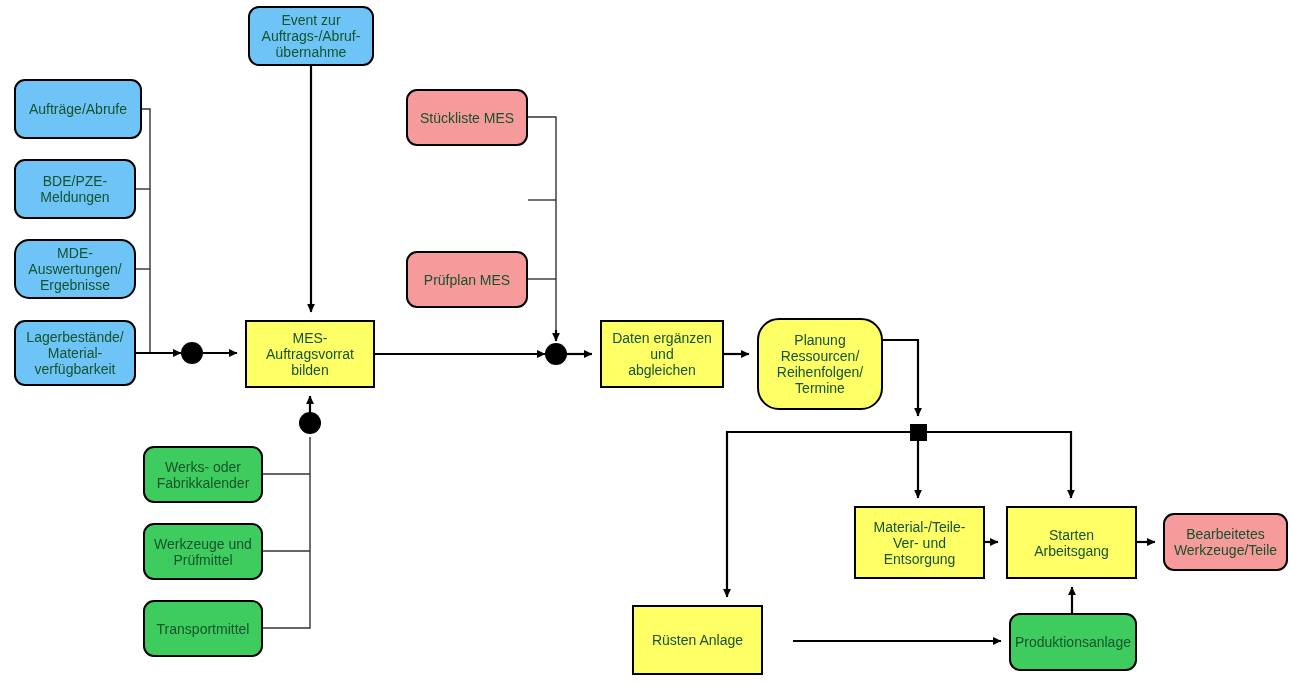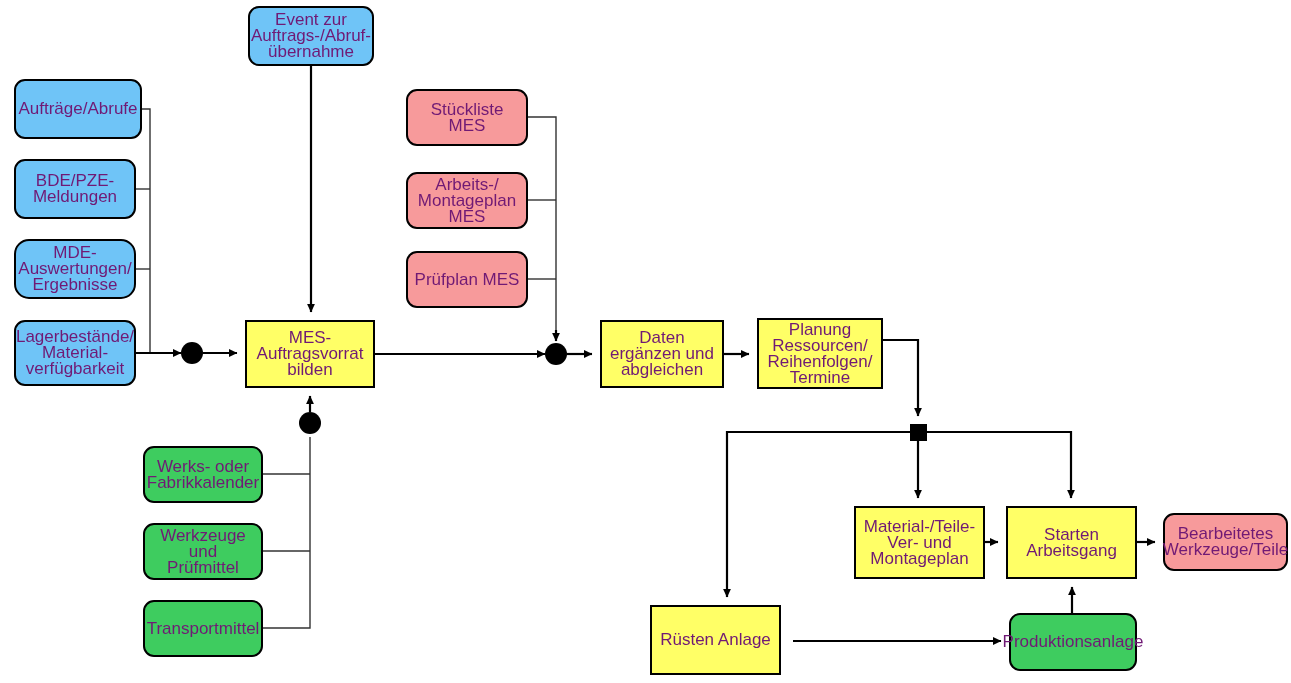--- a/index.html
+++ b/index.html
@@ -22,23 +22,23 @@
     pointer-events: none;
   }
   .node {
     position: absolute;
     box-sizing: border-box;
     border: 2px solid #000000;
     display: flex;
     align-items: center;
     justify-content: center;
     text-align: center;
-    font-size: 17px;
+    font-size: 14px;
     line-height: 16px;
-    color: #701a75;
+    color: #14532d;
     white-space: pre-line;
     padding: 2px 4px;
   }
   .rounded { border-radius: 11px; }
   .rect { border-radius: 0; }
   .junction-dot {
     position: absolute;
     border-radius: 50%;
     background: #000000;
   }
@@ -122,54 +122,52 @@
   <div class="node rounded" style="left:14px;top:239px;width:122px;height:60px;background:#6FC4F7;border-radius:15px;">MDE-
 Auswertungen/
 Ergebnisse</div>
 
   <div class="node rounded" style="left:14px;top:320px;width:122px;height:66px;background:#6FC4F7;">Lagerbestände/
 Material-
 verfügbarkeit</div>
 
   <div class="node rounded" style="left:406px;top:89px;width:122px;height:57px;background:#F79A9B;">Stückliste MES</div>
 
-  <div class="node rounded" style="left:406px;top:172px;width:122px;height:57px;background:#F79A9B;">Arbeits-/
-Montageplan MES</div>
 
   <div class="node rounded" style="left:406px;top:251px;width:122px;height:57px;background:#F79A9B;">Prüfplan MES</div>
 
   <div class="node rect" style="left:600px;top:320px;width:124px;height:68px;background:#FFFF66;">Daten ergänzen und
 abgleichen</div>
 
   <div class="node rect" style="left:245px;top:320px;width:130px;height:68px;background:#FFFF66;">MES-Auftragsvorrat
 bilden</div>
 
-  <div class="node rect" style="left:757px;top:318px;width:126px;height:71px;background:#FFFF66;">Planung
+  <div class="node rect" style="left:757px;top:318px;width:126px;height:92px;background:#FFFF66;border-radius:22px;">Planung
 Ressourcen/
 Reihenfolgen/
 Termine</div>
 
   <div class="node rounded" style="left:143px;top:446px;width:120px;height:57px;background:#3ECC5F;">Werks- oder
 Fabrikkalender</div>
 
   <div class="node rounded" style="left:143px;top:523px;width:120px;height:57px;background:#3ECC5F;">Werkzeuge und
 Prüfmittel</div>
 
   <div class="node rounded" style="left:143px;top:600px;width:120px;height:57px;background:#3ECC5F;text-align:right;">Transportmittel</div>
 
   <div class="node rect" style="left:854px;top:506px;width:131px;height:73px;background:#FFFF66;">Material-/Teile-
 Ver- und
-Montageplan</div>
+Entsorgung</div>
 
   <div class="node rect" style="left:1006px;top:506px;width:131px;height:73px;background:#FFFF66;">Starten Arbeitsgang</div>
 
   <div class="node rounded" style="left:1163px;top:513px;width:125px;height:58px;background:#F79A9B;">Bearbeitetes
 Werkzeuge/Teile</div>
 
-  <div class="node rect" style="left:650px;top:605px;width:131px;height:70px;background:#FFFF66;">Rüsten Anlage</div>
+  <div class="node rect" style="left:632px;top:605px;width:131px;height:70px;background:#FFFF66;">Rüsten Anlage</div>
 
   <div class="node rounded" style="left:1009px;top:613px;width:128px;height:58px;background:#3ECC5F;">Produktionsanlage</div>
 
   <div class="junction-dot" style="left:181px;top:342px;width:22px;height:22px;"></div>
   <div class="junction-dot" style="left:299px;top:412px;width:22px;height:22px;"></div>
   <div class="junction-dot" style="left:545px;top:343px;width:22px;height:22px;"></div>
   <div class="junction-square" style="left:910px;top:424px;width:17px;height:17px;"></div>
 
 </div>
 

